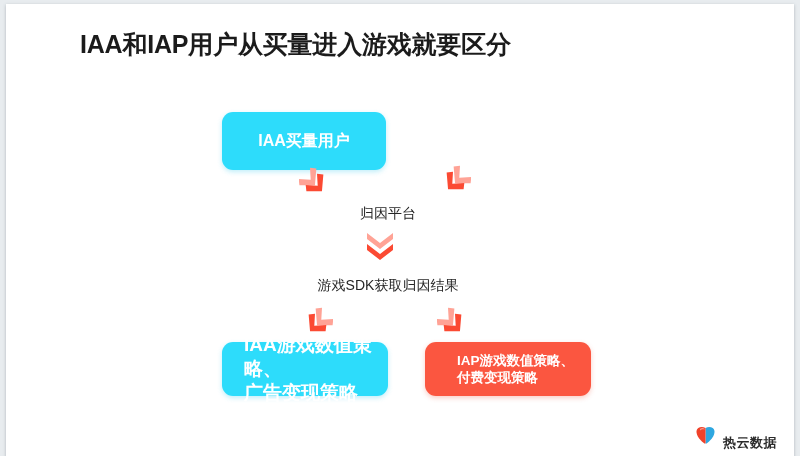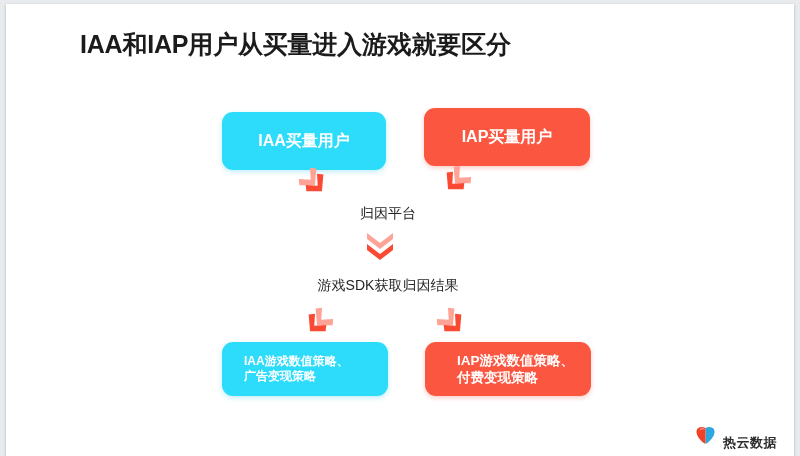--- a/index.html
+++ b/index.html
@@ -62,21 +62,21 @@
   #box-iaa-users {
     left: 216px; top: 108px; width: 164px; height: 58px;
     justify-content: center; font-size: 16px;
   }
   #box-iap-users {
     left: 418px; top: 104px; width: 166px; height: 58px;
     justify-content: center; font-size: 16px;
   }
   #box-iaa-strategy {
     left: 216px; top: 338px; width: 166px; height: 54px;
-    padding-left: 22px; font-size: 12px;
+    padding-left: 22px; font-size: 19px;
   }
   #box-iap-strategy {
     left: 419px; top: 338px; width: 166px; height: 54px;
     padding-left: 32px; font-size: 13.5px;
   }
 
   
   .center-label {
     position: absolute;
     width: 100%;
@@ -122,23 +122,20 @@
 
 <div id="slide-root">
   <div id="slide-canvas">
 
     <div id="page-title">IAA和IAP用户从买量进入游戏就要区分</div>
 
     <div class="node-box node-blue" id="box-iaa-users">
       <span>IAA买量用户</span>
     </div>
 
-    <div class="node-box node-red" id="box-iap-users">
-      <span>IAP买量用户</span>
-    </div>
 
     <svg class="arrow" id="arrow-iaa-down" viewBox="0 0 34 34">
       <path d="M3 4 L12 12 L3 20 L8 24 L19 13 L8 0 Z" fill="#ffa396" transform="rotate(45 11 12)"></path>
       <path d="M10 10 L19 18 L10 26 L15 30 L26 19 L15 6 Z" fill="#fb4a33" transform="rotate(45 18 18)"></path>
     </svg>
 
     <svg class="arrow" id="arrow-iap-down" viewBox="0 0 34 34">
       <path d="M3 4 L12 12 L3 20 L8 24 L19 13 L8 0 Z" fill="#ffa396" transform="rotate(45 11 12)"></path>
       <path d="M10 10 L19 18 L10 26 L15 30 L26 19 L15 6 Z" fill="#fb4a33" transform="rotate(45 18 18)"></path>
     </svg>

